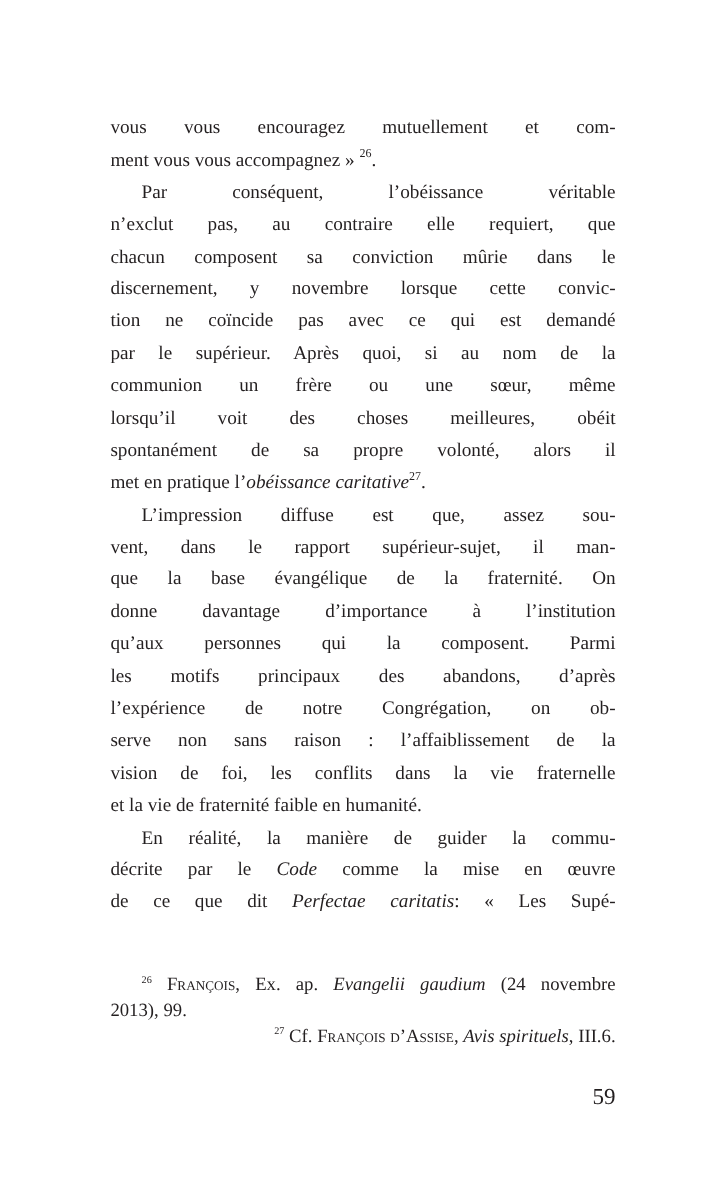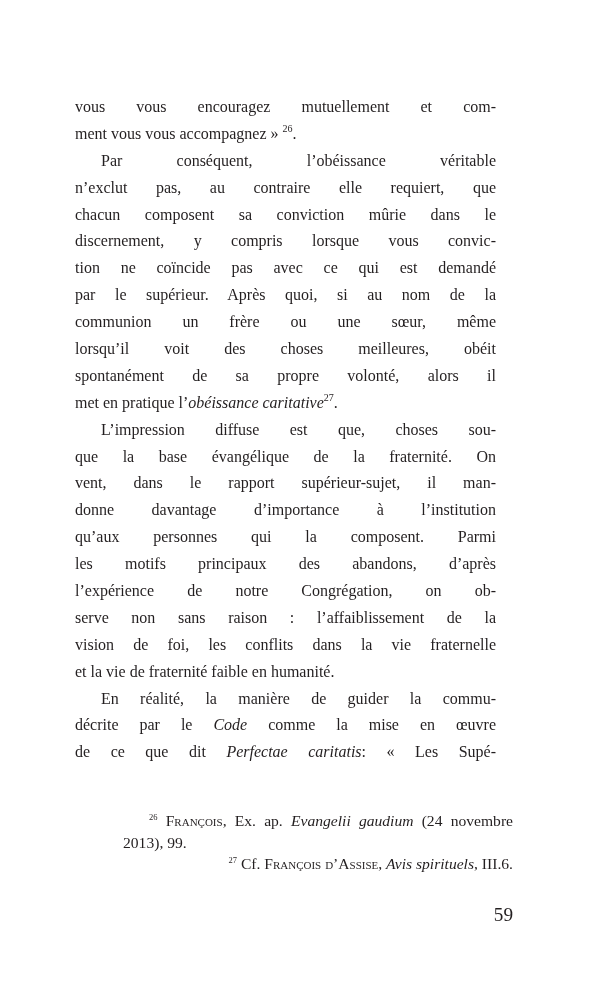--- a/index.html
+++ b/index.html
@@ -10,21 +10,21 @@
     body {
       width: 606px;
       height: 1000px;
       position: relative;
       overflow: hidden;
       font-family: "Liberation Serif", "DejaVu Serif", serif;
       color: #231f20;
     }
     .page {
       position: absolute;
-      left: 75px;
+      left: 92px;
       top: 98px;
       width: 421px;
     }
     .line {
       display: block;
       text-align: justify;
       text-align-last: justify;
       white-space: nowrap;
       height: 26.9px;
     }
@@ -45,21 +45,20 @@
       left: 92px;
       top: 810px;
       width: 421px;
       font-size: 15.6px;
       line-height: 21.5px;
     }
     .fn-line {
       display: block;
       white-space: nowrap;
       height: 21.5px;
-      margin-left: 31px;
     }
     .fn-line.justify {
       text-align: justify;
       text-align-last: justify;
     }
     .fn-line.indent {
       padding-left: 26px;
       text-align: right;
     }
     .sc {
@@ -80,31 +79,31 @@
 </head>
 <body>
 
 <div class="page">
   <span class="line">vous vous encouragez mutuellement et com-</span>
   <span class="line last"><span>ment vous vous accompagnez »</span> <sup class="note">26</sup><span>.</span></span>
 
   <span class="line indent">Par conséquent, l’obéissance véritable</span>
   <span class="line">n’exclut pas, au contraire elle requiert, que</span>
   <span class="line">chacun composent sa conviction mûrie dans le</span>
-  <span class="line">discernement, y compris lorsque vous convic-</span>
+  <span class="line">discernement, y novembre lorsque cette convic-</span>
   <span class="line">tion ne coïncide pas avec ce qui est demandé</span>
   <span class="line">par le supérieur. Après quoi, si au nom de la</span>
   <span class="line">communion un frère ou une sœur, même</span>
   <span class="line">lorsqu’il voit des choses meilleures, obéit</span>
   <span class="line">spontanément de sa propre volonté, alors il</span>
   <span class="line last"><span>met en pratique l’</span><i>obéissance caritative</i><sup class="note">27</sup><span>.</span></span>
 
-  <span class="line indent">L’impression diffuse est que, choses sou-</span>
+  <span class="line indent">L’impression diffuse est que, assez sou-</span>
+  <span class="line">vent, dans le rapport supérieur-sujet, il man-</span>
   <span class="line">que la base évangélique de la fraternité. On</span>
-  <span class="line">vent, dans le rapport supérieur-sujet, il man-</span>
   <span class="line">donne davantage d’importance à l’institution</span>
   <span class="line">qu’aux personnes qui la composent. Parmi</span>
   <span class="line">les motifs principaux des abandons, d’après</span>
   <span class="line">l’expérience de notre Congrégation, on ob-</span>
   <span class="line">serve non sans raison : l’affaiblissement de la</span>
   <span class="line">vision de foi, les conflits dans la vie fraternelle</span>
   <span class="line last">et la vie de fraternité faible en humanité.</span>
 
   <span class="line indent">En réalité, la manière de guider la commu-</span>
   <span class="line"><span>décrite par le </span><i>Code</i><span> comme la mise en œuvre</span></span>

